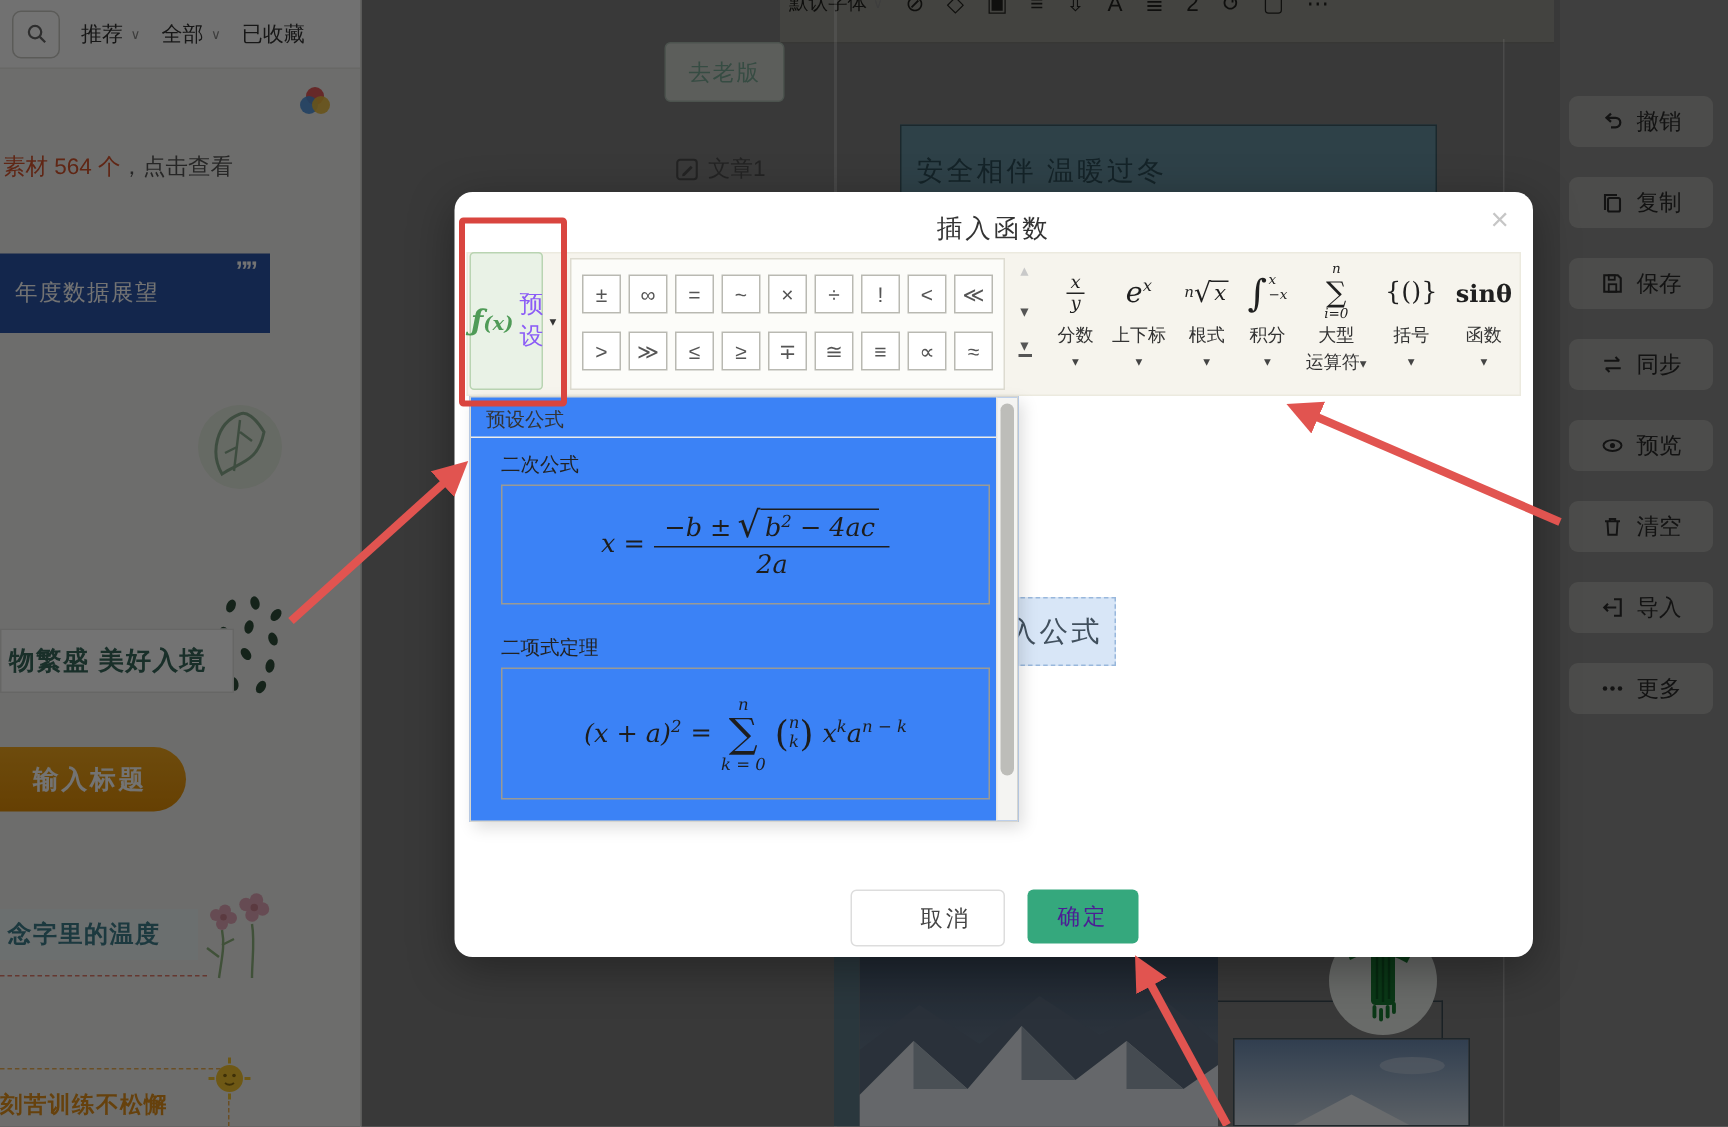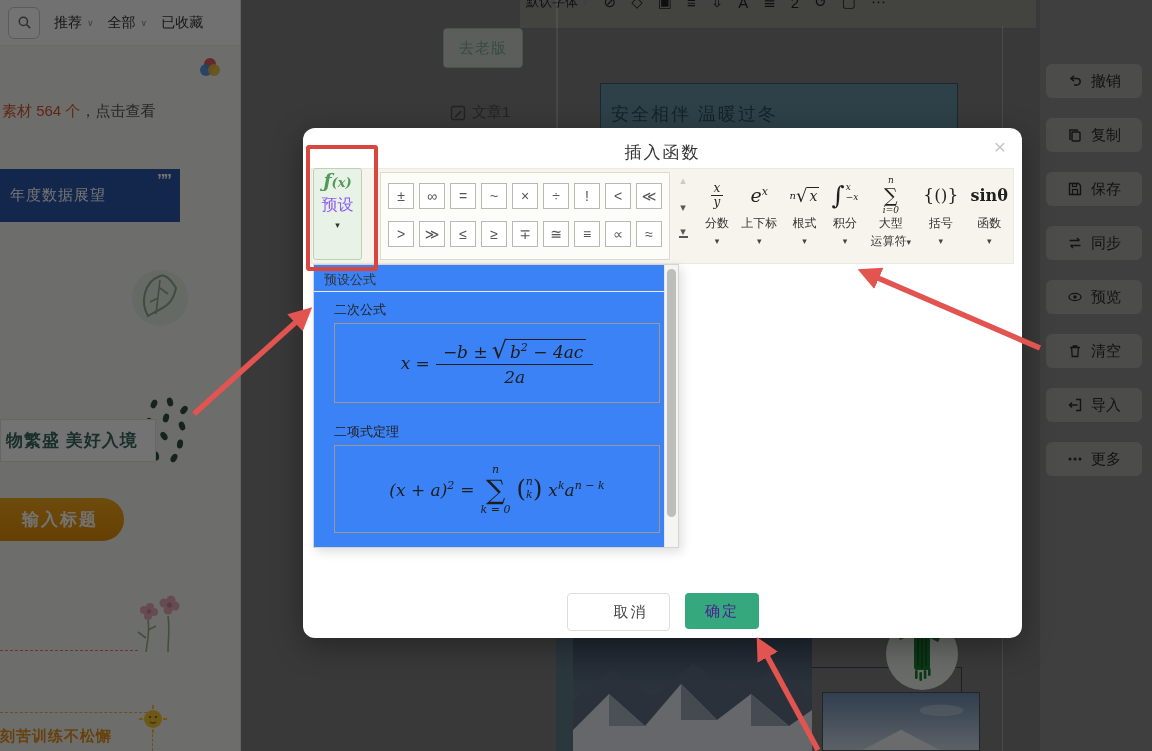--- a/index.html
+++ b/index.html
@@ -59,21 +59,21 @@
   .rt-btn svg{flex:0 0 auto;}
 
   
   .overlay{left:0;top:0;width:1152px;height:751px;background:rgba(0,0,0,.55);z-index:10;}
 
   
   .modal{left:303px;top:128px;width:719px;height:510px;background:#fff;border-radius:12px;box-shadow:0 8px 30px rgba(0,0,0,.35);z-index:20;}
   .m-title{position:absolute;left:0;top:13px;width:100%;text-align:center;font-size:17px;color:#333;letter-spacing:2px;}
   .m-close{position:absolute;right:16px;top:8px;font-size:21px;color:#c6c6c6;line-height:1;}
   .m-strip{position:absolute;left:8px;top:40px;width:703px;height:96px;background:#f6f4ed;border:1px solid #ecead f;border:1px solid #eceadf;box-sizing:border-box;}
-  .fx-btn{position:absolute;left:10px;top:40px;width:49px;height:92px;background:#e9f2e6;border:1px solid #b9d4b2;border-radius:3px;display:flex;flex-direction:column;align-items:center;justify-content:flex-start;gap:4px;box-sizing:border-box;}
+  .fx-btn{position:absolute;left:10px;top:40px;width:49px;height:92px;background:#e9f2e6;border:1px solid #b9d4b2;border-radius:3px;display:flex;align-items:center;justify-content:space-between;gap:4px;box-sizing:border-box;}
   .fx-glyph{font-family:"DejaVu Serif",serif;font-style:italic;font-weight:bold;color:#4f9b57;font-size:19px;white-space:nowrap;}
   .fx-label{font-size:16px;color:#8b5cf6;}
   .fx-caret{font-size:9px;color:#333;}
   .sym-wrap{position:absolute;left:77px;top:44px;width:290px;height:88px;background:#fcfcf9;border:1px solid #dddbd0;box-sizing:border-box;}
   .sym-row{position:absolute;left:7px;display:flex;gap:5px;}
   .sym{width:26px;height:26px;border:1px solid #b9b9b2;background:#fff;display:flex;align-items:center;justify-content:center;font-size:14px;color:#555;box-sizing:border-box;}
   .scrollcol{position:absolute;left:371px;top:46px;width:18px;display:flex;flex-direction:column;align-items:center;gap:14px;}
   .sc-up{color:#c9c9c9;font-size:11px;}
   .sc-down{color:#555;font-size:11px;}
   .sc-bottom{color:#555;font-size:11px;line-height:.6;display:flex;flex-direction:column;align-items:center;}
@@ -196,20 +196,23 @@
     </svg>
 
     <div class="abs side-card card2">
         <span>物繁盛 美好入境</span>
       </div>
 
     <div class="abs pill">
         <span>输入标题</span>
       </div>
 
+    <div class="abs tealcard">
+        <span>念字里的温度</span>
+      </div>
     <div class="abs dash-red"></div>
 
     <svg class="abs flowers" width="50" height="62" viewBox="0 0 50 62">
       <g stroke="#8fb37e" stroke-width="1.6" fill="none">
         <path d="M12 58 C14 44 16 36 14 26"></path>
         <path d="M34 58 C34 46 36 34 34 22"></path>
         <path d="M12 44 L4 38 M14 36 L22 32"></path>
       </g>
       <g fill="#e3a7b8">
         <circle cx="14" cy="22" r="4"></circle>
@@ -490,20 +493,23 @@
         <span class="cat-label">括号</span>
         <span class="cat-caret">▾</span>
       </div>
       <div class="cat">
         <span class="cat-glyph sintheta">sinθ</span>
         <span class="cat-label">函数</span>
         <span class="cat-caret">▾</span>
       </div>
     </div>
 
+    <div class="sel-box">
+        <span>入公式</span>
+      </div>
 
     <div class="preset-panel">
       <div class="pp-header">预设公式</div>
       <div class="pp-hline"></div>
 
       <div class="pp-name1">二次公式</div>
       <div class="pp-card1">
         <div class="formula">
           <span>x =</span>
           <span class="frac">

